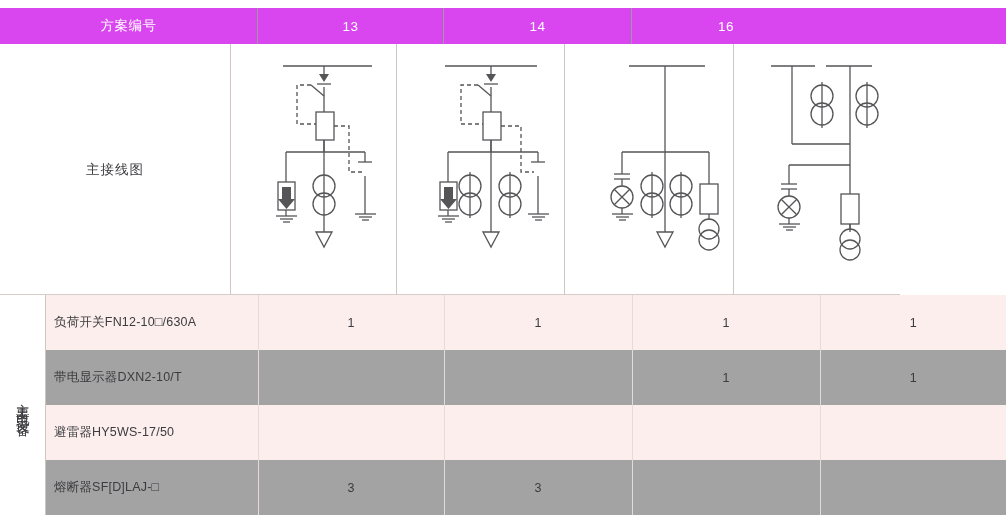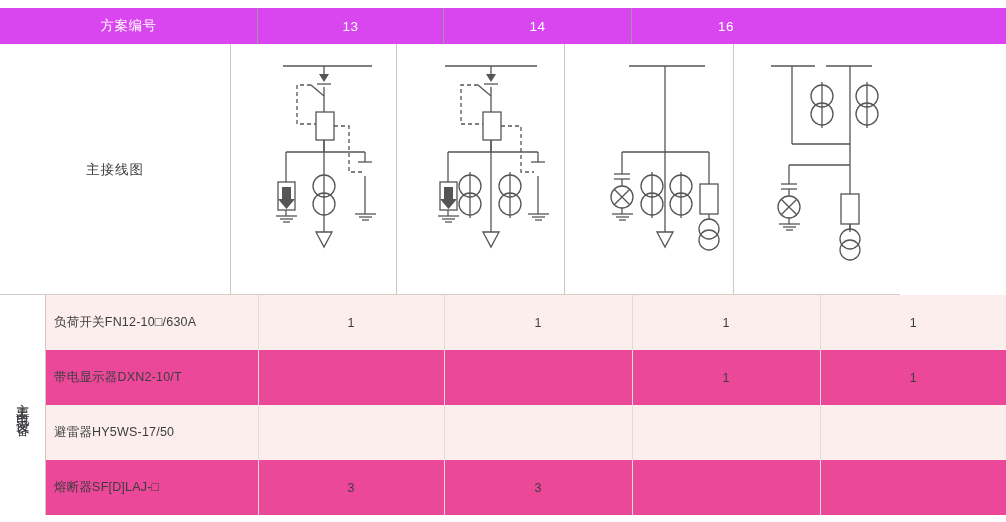--- a/index.html
+++ b/index.html
@@ -101,21 +101,21 @@
     table-layout: fixed;
   }
   .spec-table tr { height: 31.4px; }
   .spec-table td {
     font-size: 12.5px;
     color: #3c3c40;
     padding: 0;
     border: none;
   }
   .spec-table tr.odd td { background: #fbeeec; }
-  .spec-table tr.even td { background: #ec4899; }
+  .spec-table tr.even td { background: #a3a3a3; }
   td.name {
     width: 212px;
     padding-left: 8px;
     text-align: left;
     letter-spacing: 0.2px;
     border-right: 1px solid #e4dad8;
   }
   td.val {
     text-align: center;
     border-right: 1px solid #e4dad8;

